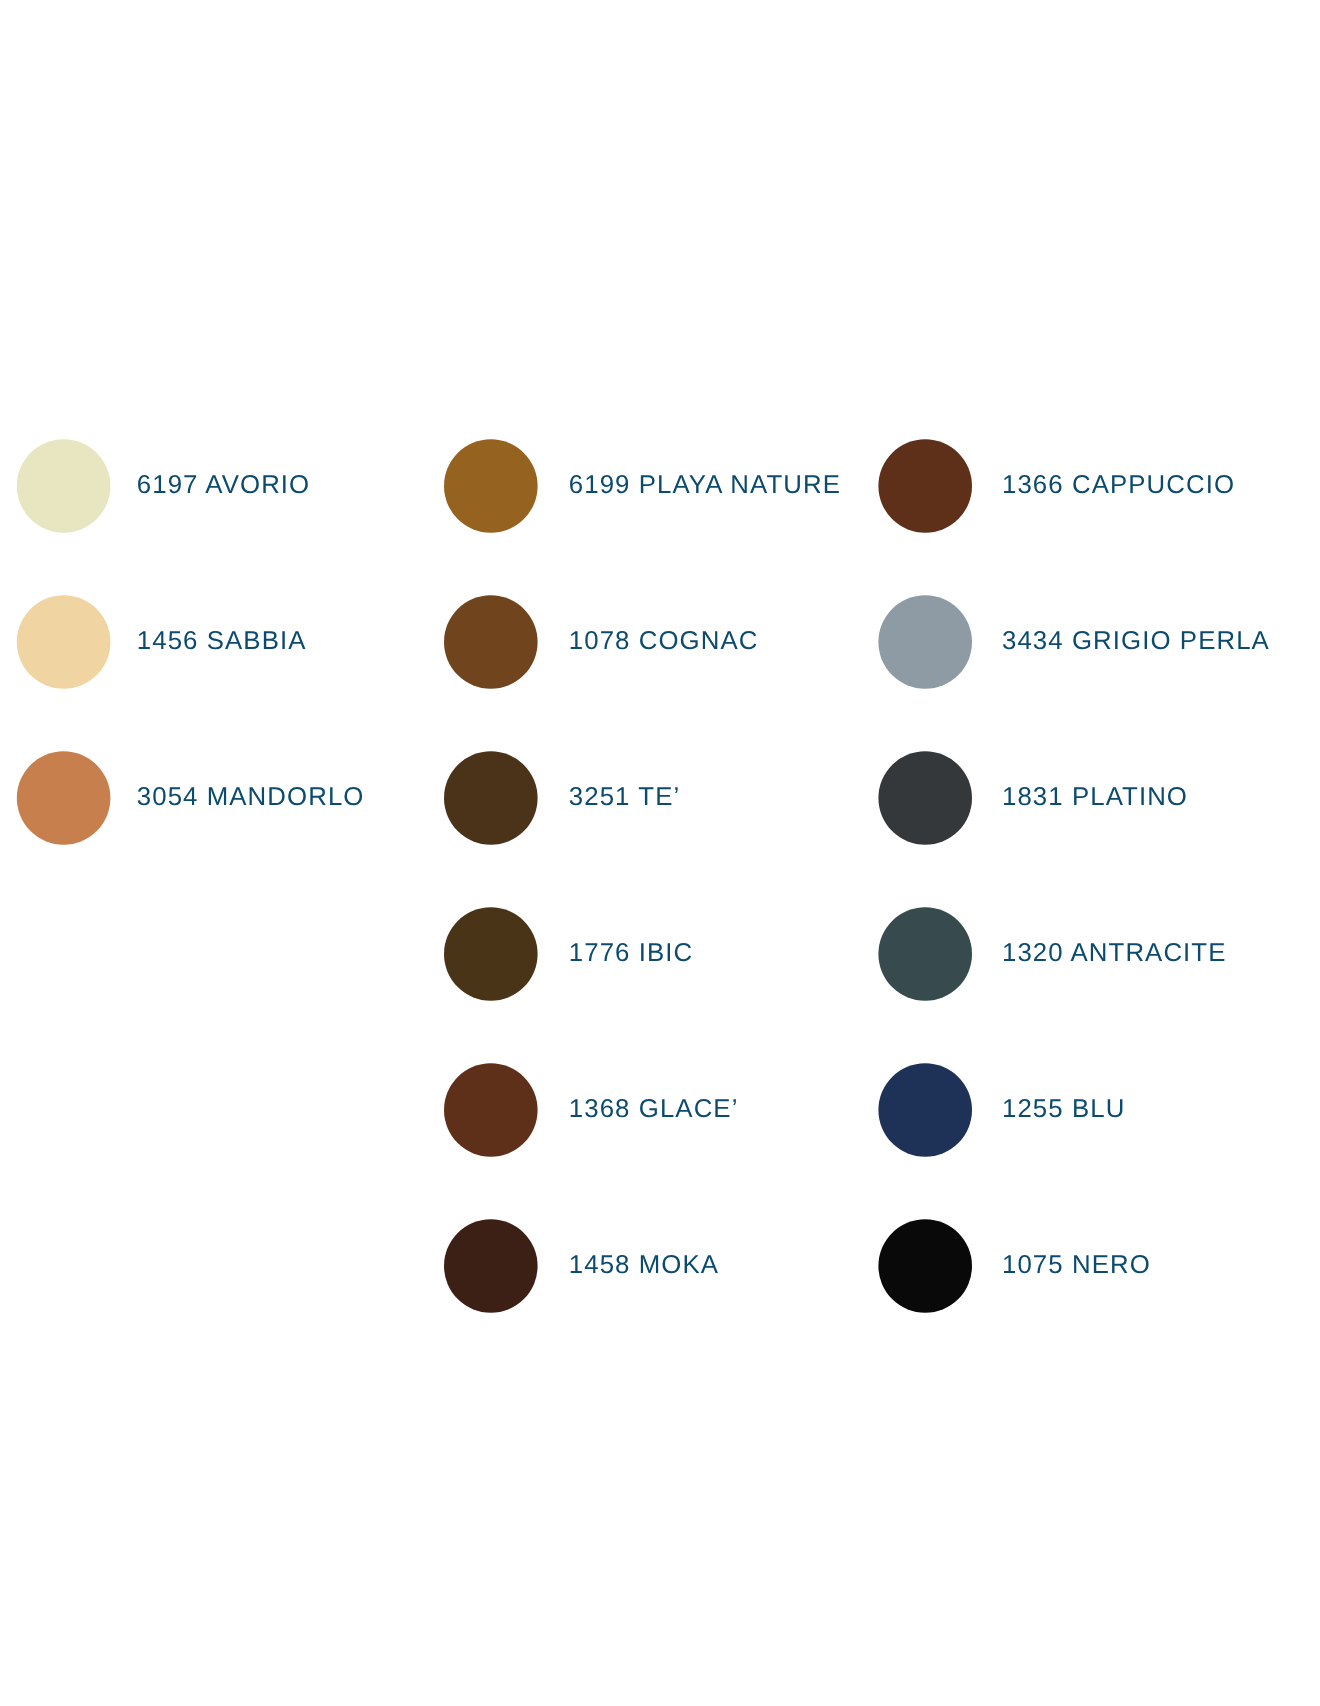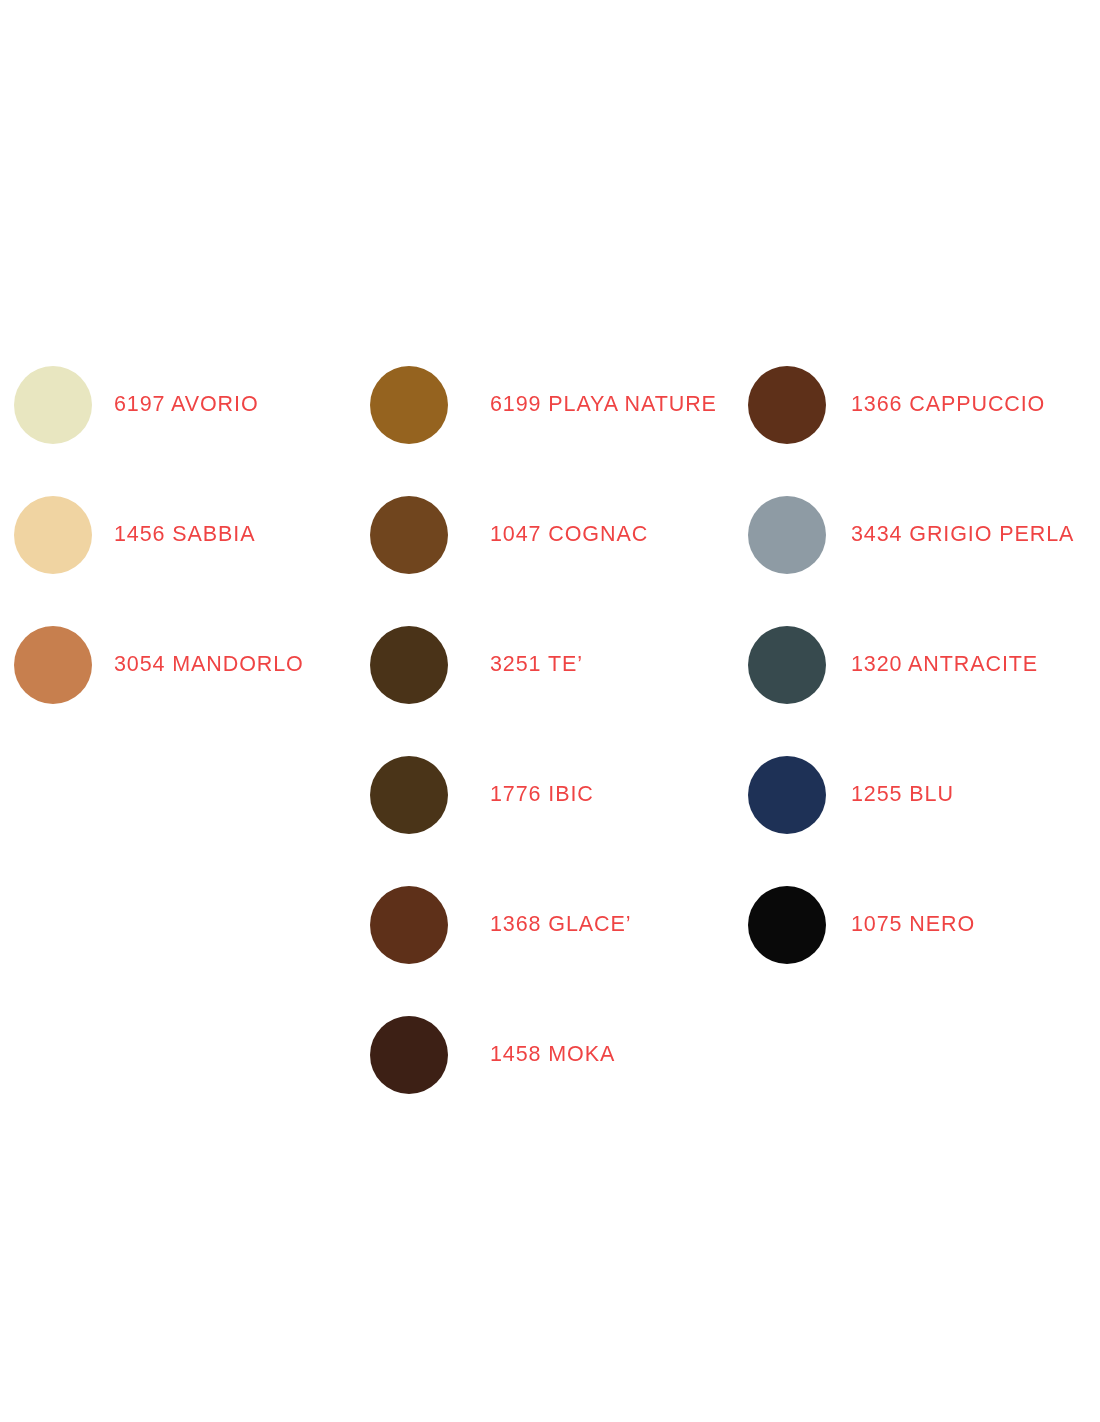--- a/index.html
+++ b/index.html
@@ -23,50 +23,50 @@
     width: 1100px;
     height: 1422px;
   }
 
   .swatch-column {
     position: absolute;
     top: 340px;
   }
   .col-1 { left: 14px;  }
   .col-2 { left: 370px; }
-  .col-3 { left: 748px; }
+  .col-3 { left: 732px; }
 
   .swatch-row {
     position: relative;
     height: 130px;
     display: flex;
     align-items: center;
   }
 
   .swatch-dot {
     width: 78px;
     height: 78px;
     border-radius: 50%;
     flex: 0 0 auto;
     display: block;
   }
 
   .swatch-label {
     font-family: "Liberation Sans", sans-serif;
     font-size: 21.5px;
     letter-spacing: 0.9px;
-    color: #ef4444;
+    color: #0c4a6e;
     white-space: nowrap;
     font-weight: 400;
     line-height: 1;
   }
 
   
   .col-1 .swatch-label { margin-left: 22px; }
-  .col-2 .swatch-label { margin-left: 42px; }
+  .col-2 .swatch-label { margin-left: 26px; }
   .col-3 .swatch-label { margin-left: 25px; }
 </style>
 </head>
 <body style="background-color: rgb(255, 255, 255);">
 
 <div id="swatch-board">
 
   <div class="swatch-column col-1">
     <div class="swatch-row">
       <span class="swatch-dot" style="background-color: rgb(232, 230, 192);"></span>
@@ -82,21 +82,21 @@
     </div>
   </div>
 
   <div class="swatch-column col-2">
     <div class="swatch-row">
       <span class="swatch-dot" style="background-color: rgb(149, 99, 31);"></span>
       <span class="swatch-label">6199 PLAYA NATURE</span>
     </div>
     <div class="swatch-row">
       <span class="swatch-dot" style="background-color: rgb(112, 69, 30);"></span>
-      <span class="swatch-label">1047 COGNAC</span>
+      <span class="swatch-label">1078 COGNAC</span>
     </div>
     <div class="swatch-row">
       <span class="swatch-dot" style="background-color: rgb(74, 51, 24);"></span>
       <span class="swatch-label">3251 TE’</span>
     </div>
     <div class="swatch-row">
       <span class="swatch-dot" style="background-color: rgb(74, 52, 24);"></span>
       <span class="swatch-label">1776 IBIC</span>
     </div>
     <div class="swatch-row">
@@ -112,20 +112,24 @@
   <div class="swatch-column col-3">
     <div class="swatch-row">
       <span class="swatch-dot" style="background-color: rgb(94, 48, 25);"></span>
       <span class="swatch-label">1366 CAPPUCCIO</span>
     </div>
     <div class="swatch-row">
       <span class="swatch-dot" style="background-color: rgb(142, 155, 164);"></span>
       <span class="swatch-label">3434 GRIGIO PERLA</span>
     </div>
     <div class="swatch-row">
+      <span class="swatch-dot" style="background-color: rgb(53, 56, 58);"></span>
+      <span class="swatch-label">1831 PLATINO</span>
+    </div>
+    <div class="swatch-row">
       <span class="swatch-dot" style="background-color: rgb(55, 74, 78);"></span>
       <span class="swatch-label">1320 ANTRACITE</span>
     </div>
     <div class="swatch-row">
       <span class="swatch-dot" style="background-color: rgb(30, 49, 86);"></span>
       <span class="swatch-label">1255 BLU</span>
     </div>
     <div class="swatch-row">
       <span class="swatch-dot" style="background-color: rgb(9, 9, 9);"></span>
       <span class="swatch-label">1075 NERO</span>

